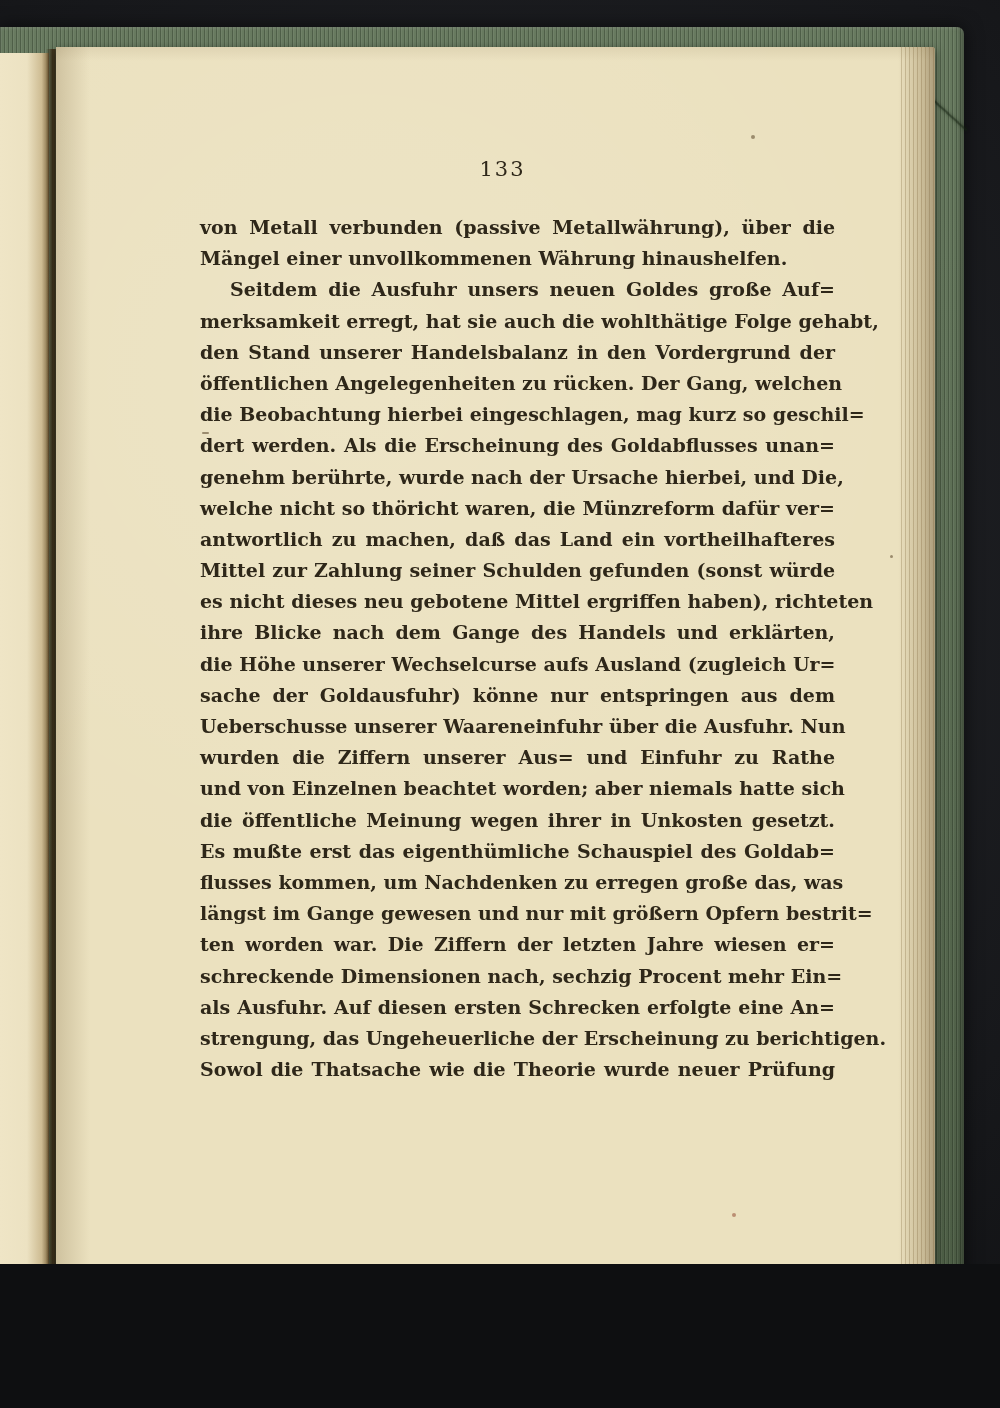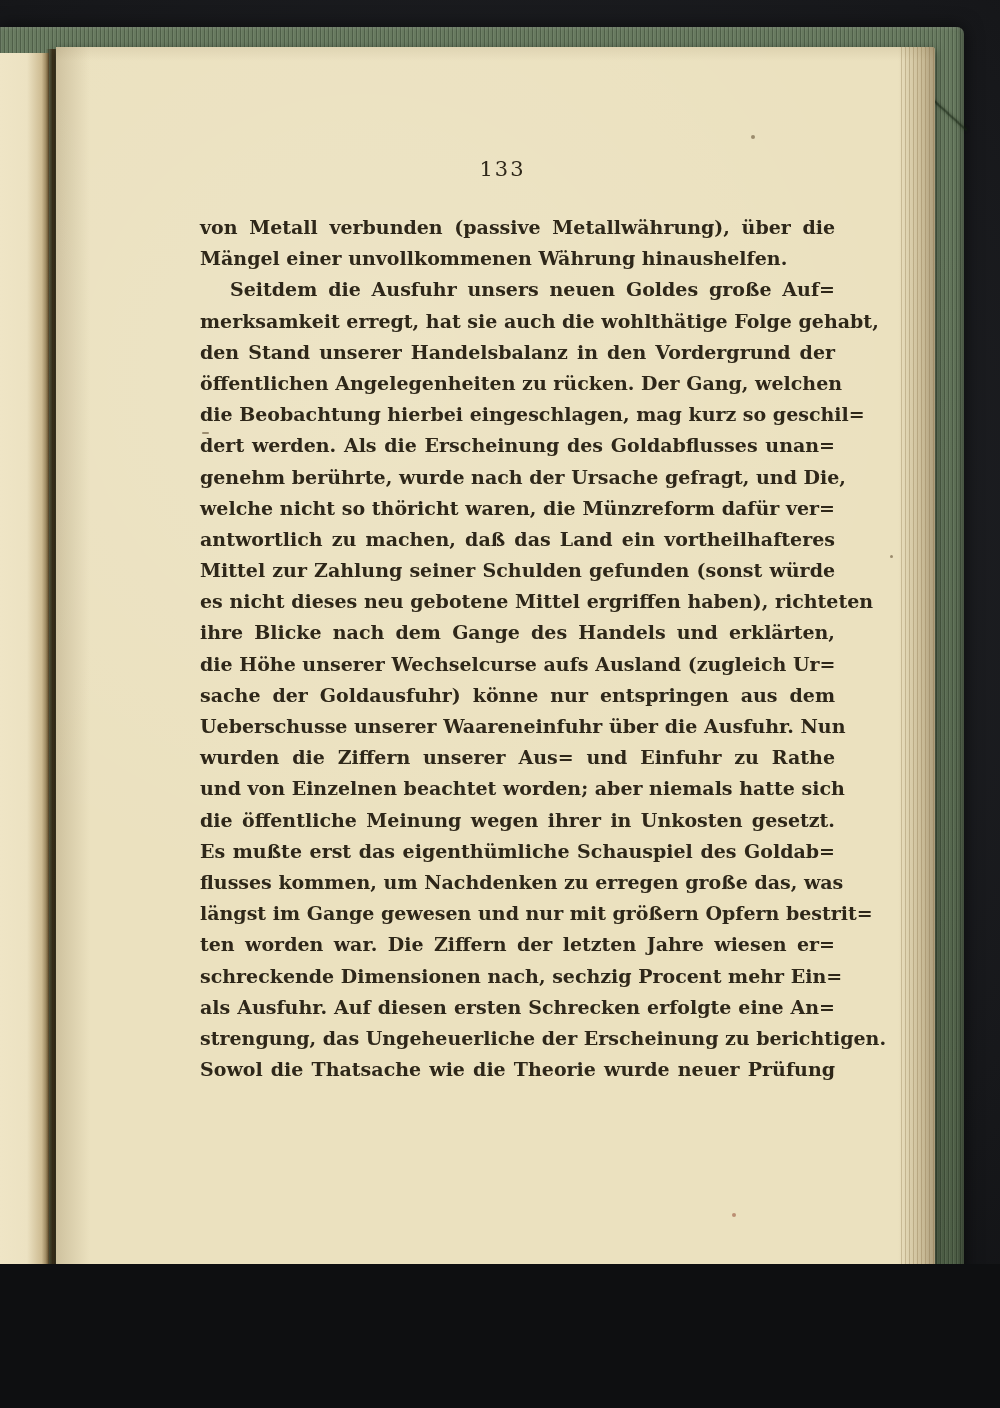--- a/index.html
+++ b/index.html
@@ -102,21 +102,21 @@
 
     <div class="textblock">
       <div class="line">von Metall verbunden (passive Metallwährung), über die</div>
       <div class="line end">Mängel einer unvollkommenen Währung hinaushelfen.</div>
       <div class="line indent">Seitdem die Ausfuhr unsers neuen Goldes große Auf=</div>
       <div class="line">merksamkeit erregt, hat sie auch die wohlthätige Folge gehabt,</div>
       <div class="line">den Stand unserer Handelsbalanz in den Vordergrund der</div>
       <div class="line">öffentlichen Angelegenheiten zu rücken. Der Gang, welchen</div>
       <div class="line">die Beobachtung hierbei eingeschlagen, mag kurz so geschil=</div>
       <div class="line">dert werden. Als die Erscheinung des Goldabflusses unan=</div>
-      <div class="line">genehm berührte, wurde nach der Ursache gefragt, und Die,</div>
+      <div class="line">genehm berührte, wurde nach der Ursache hierbei, und Die,</div>
       <div class="line">welche nicht so thöricht waren, die Münzreform dafür ver=</div>
       <div class="line">antwortlich zu machen, daß das Land ein vortheilhafteres</div>
       <div class="line">Mittel zur Zahlung seiner Schulden gefunden (sonst würde</div>
       <div class="line">es nicht dieses neu gebotene Mittel ergriffen haben), richteten</div>
       <div class="line">ihre Blicke nach dem Gange des Handels und erklärten,</div>
       <div class="line">die Höhe unserer Wechselcurse aufs Ausland (zugleich Ur=</div>
       <div class="line">sache der Goldausfuhr) könne nur entspringen aus dem</div>
       <div class="line">Ueberschusse unserer Waareneinfuhr über die Ausfuhr. Nun</div>
       <div class="line">wurden die Ziffern unserer Aus= und Einfuhr zu Rathe</div>
       <div class="line">und von Einzelnen beachtet worden; aber niemals hatte sich</div>

